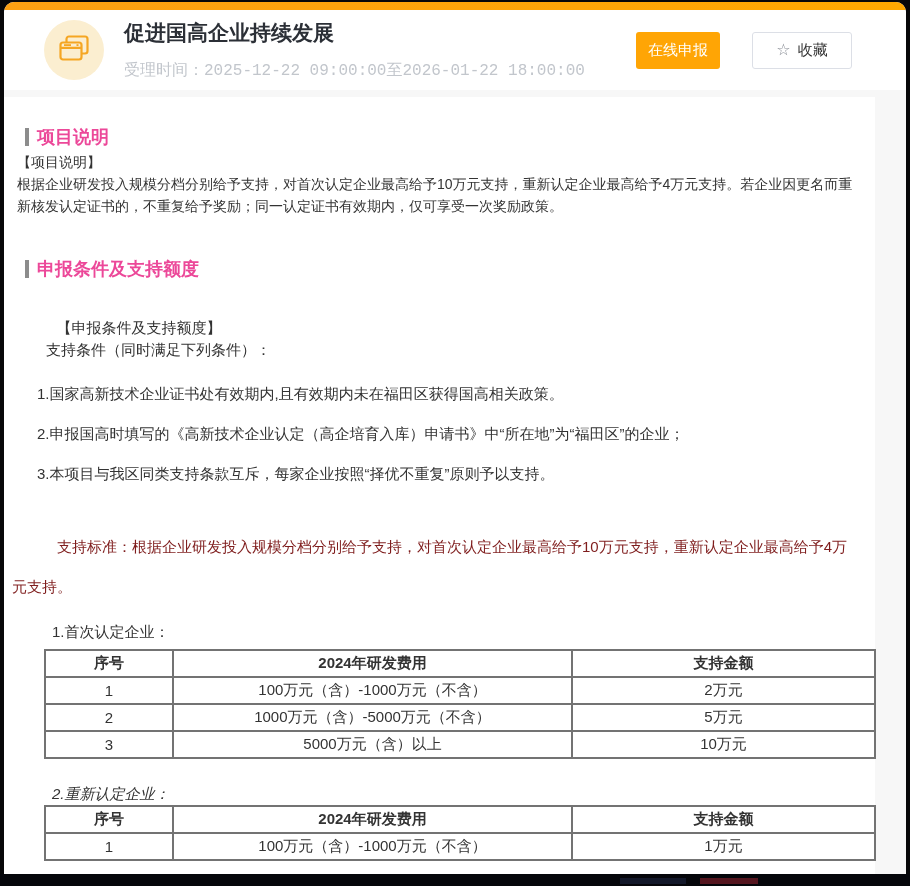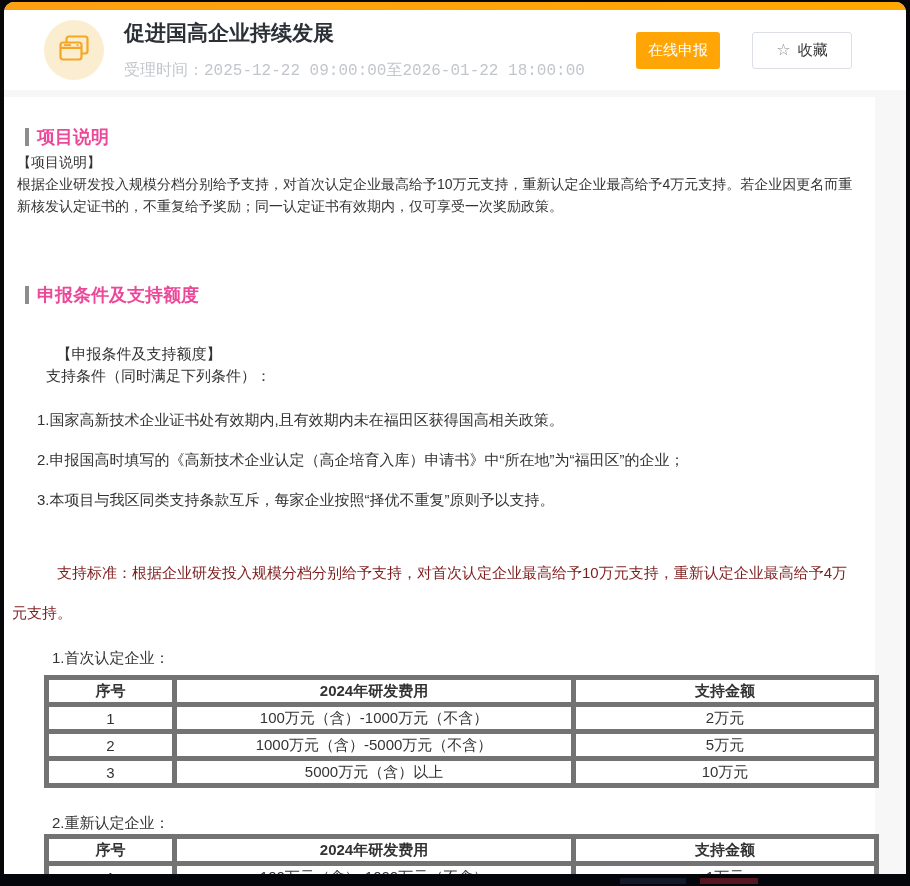--- a/index.html
+++ b/index.html
@@ -52,43 +52,43 @@
   .section-heading {
     display:flex; align-items:center; margin-left:13px;
     font-size:18px; font-weight:bold; color:#ec4899; line-height:20px;
   }
   .section-heading .bar { width:4px; height:18px; background:#8c8c8c; margin-right:8px; }
 
   .desc-para {
     margin-top:4px; font-size:14px; line-height:22px; color:#333;
     padding:0 4px 0 5px;
   }
-  .heading-2 { margin-top:68px; }
+  .heading-2 { margin-top:42px; }
 
   .cond-block { font-size:15px; color:#333; padding-left:25px; }
   .cond-bracket { margin-top:38px; line-height:22px; text-indent:1.3em; }
   .cond-intro  { line-height:22px; text-indent:0.6em; }
   .cond-item   { line-height:22px; }
   .cond-item.first { margin-top:22px; }
   .cond-item + .cond-item { margin-top:18px; }
 
   .standard-para {
     margin-top:42px; font-size:15px; line-height:40px; color:#7f1d1d;
     text-indent:3em; padding-right:16px;
   }
   .table-label { margin:14px 0 0 40px; font-size:15px; line-height:22px; color:#333; }
-  .table-label.second { margin-top:24px; }
+  .table-label.second { margin-top:24px;font-style:italic; }
 
   .grant-table {
     margin:6px 0 0 32px; width:830px; border-collapse:collapse;
     font-size:15px; color:#333; text-align:center; table-layout:fixed;
   }
   .grant-table.second { margin-top:0; }
   .grant-table th, .grant-table td {
-    border:5px solid #737373; height:27px; padding:0 4px; font-weight:normal;
+    border:2px solid #737373; height:27px; padding:0 4px; font-weight:normal;
   }
   .grant-table th { font-weight:bold; }
 
   
   .bottom-bar { position:absolute; left:0; bottom:0; width:910px; height:12px; background:#05060b; }
   .bottom-sliver-blue { position:absolute; left:620px; bottom:2px; width:66px; height:6px; background:#13182a; }
   .bottom-sliver-red  { position:absolute; left:700px; bottom:2px; width:58px; height:6px; background:#55161f; }
 </style>
 </head>
 <body>

